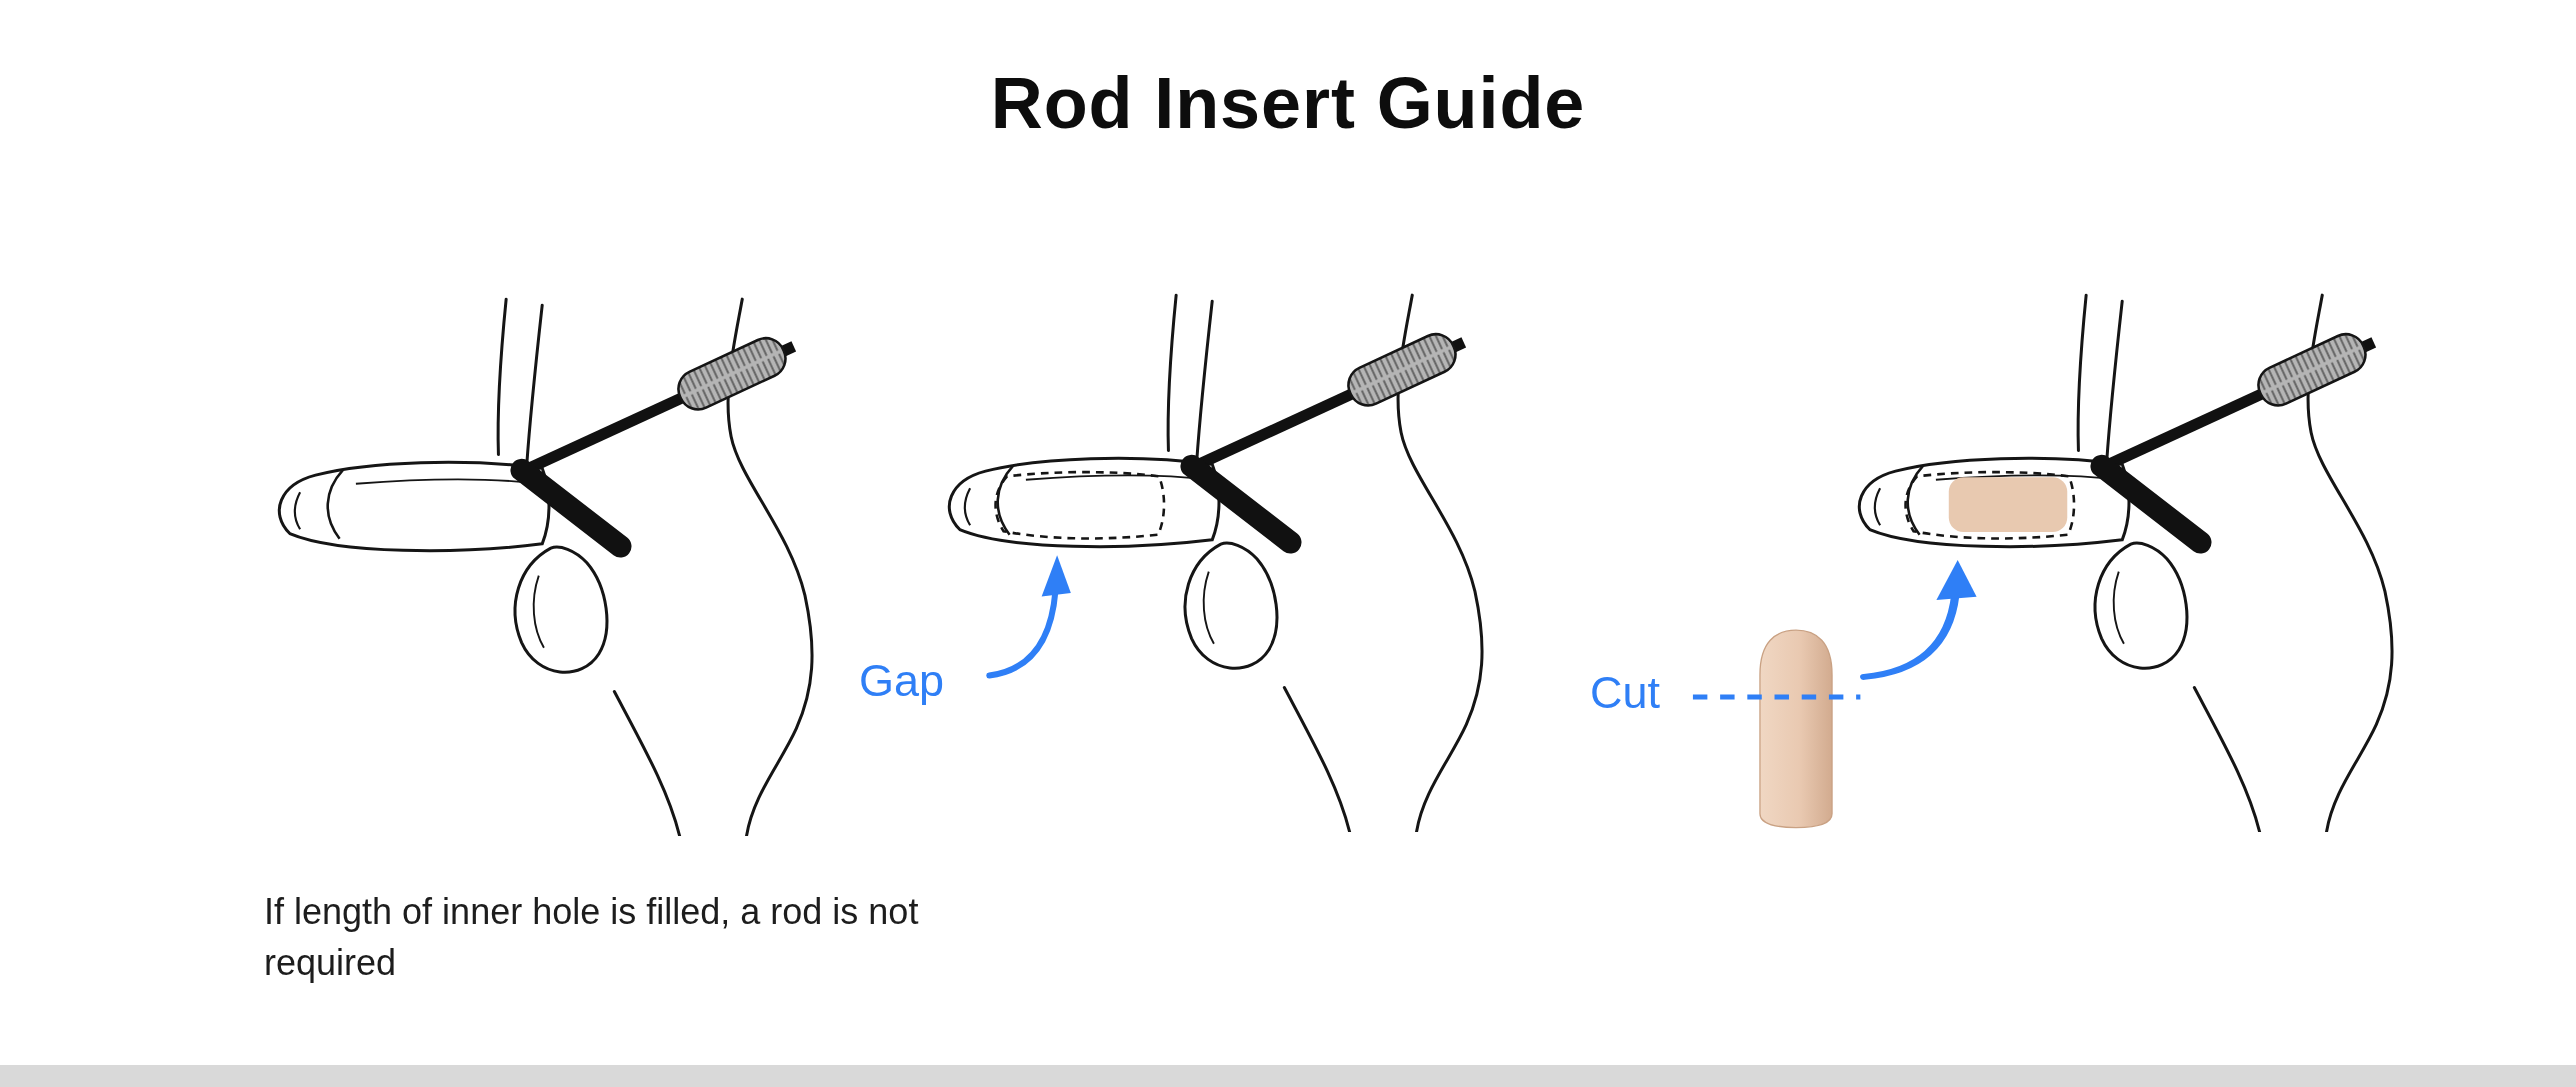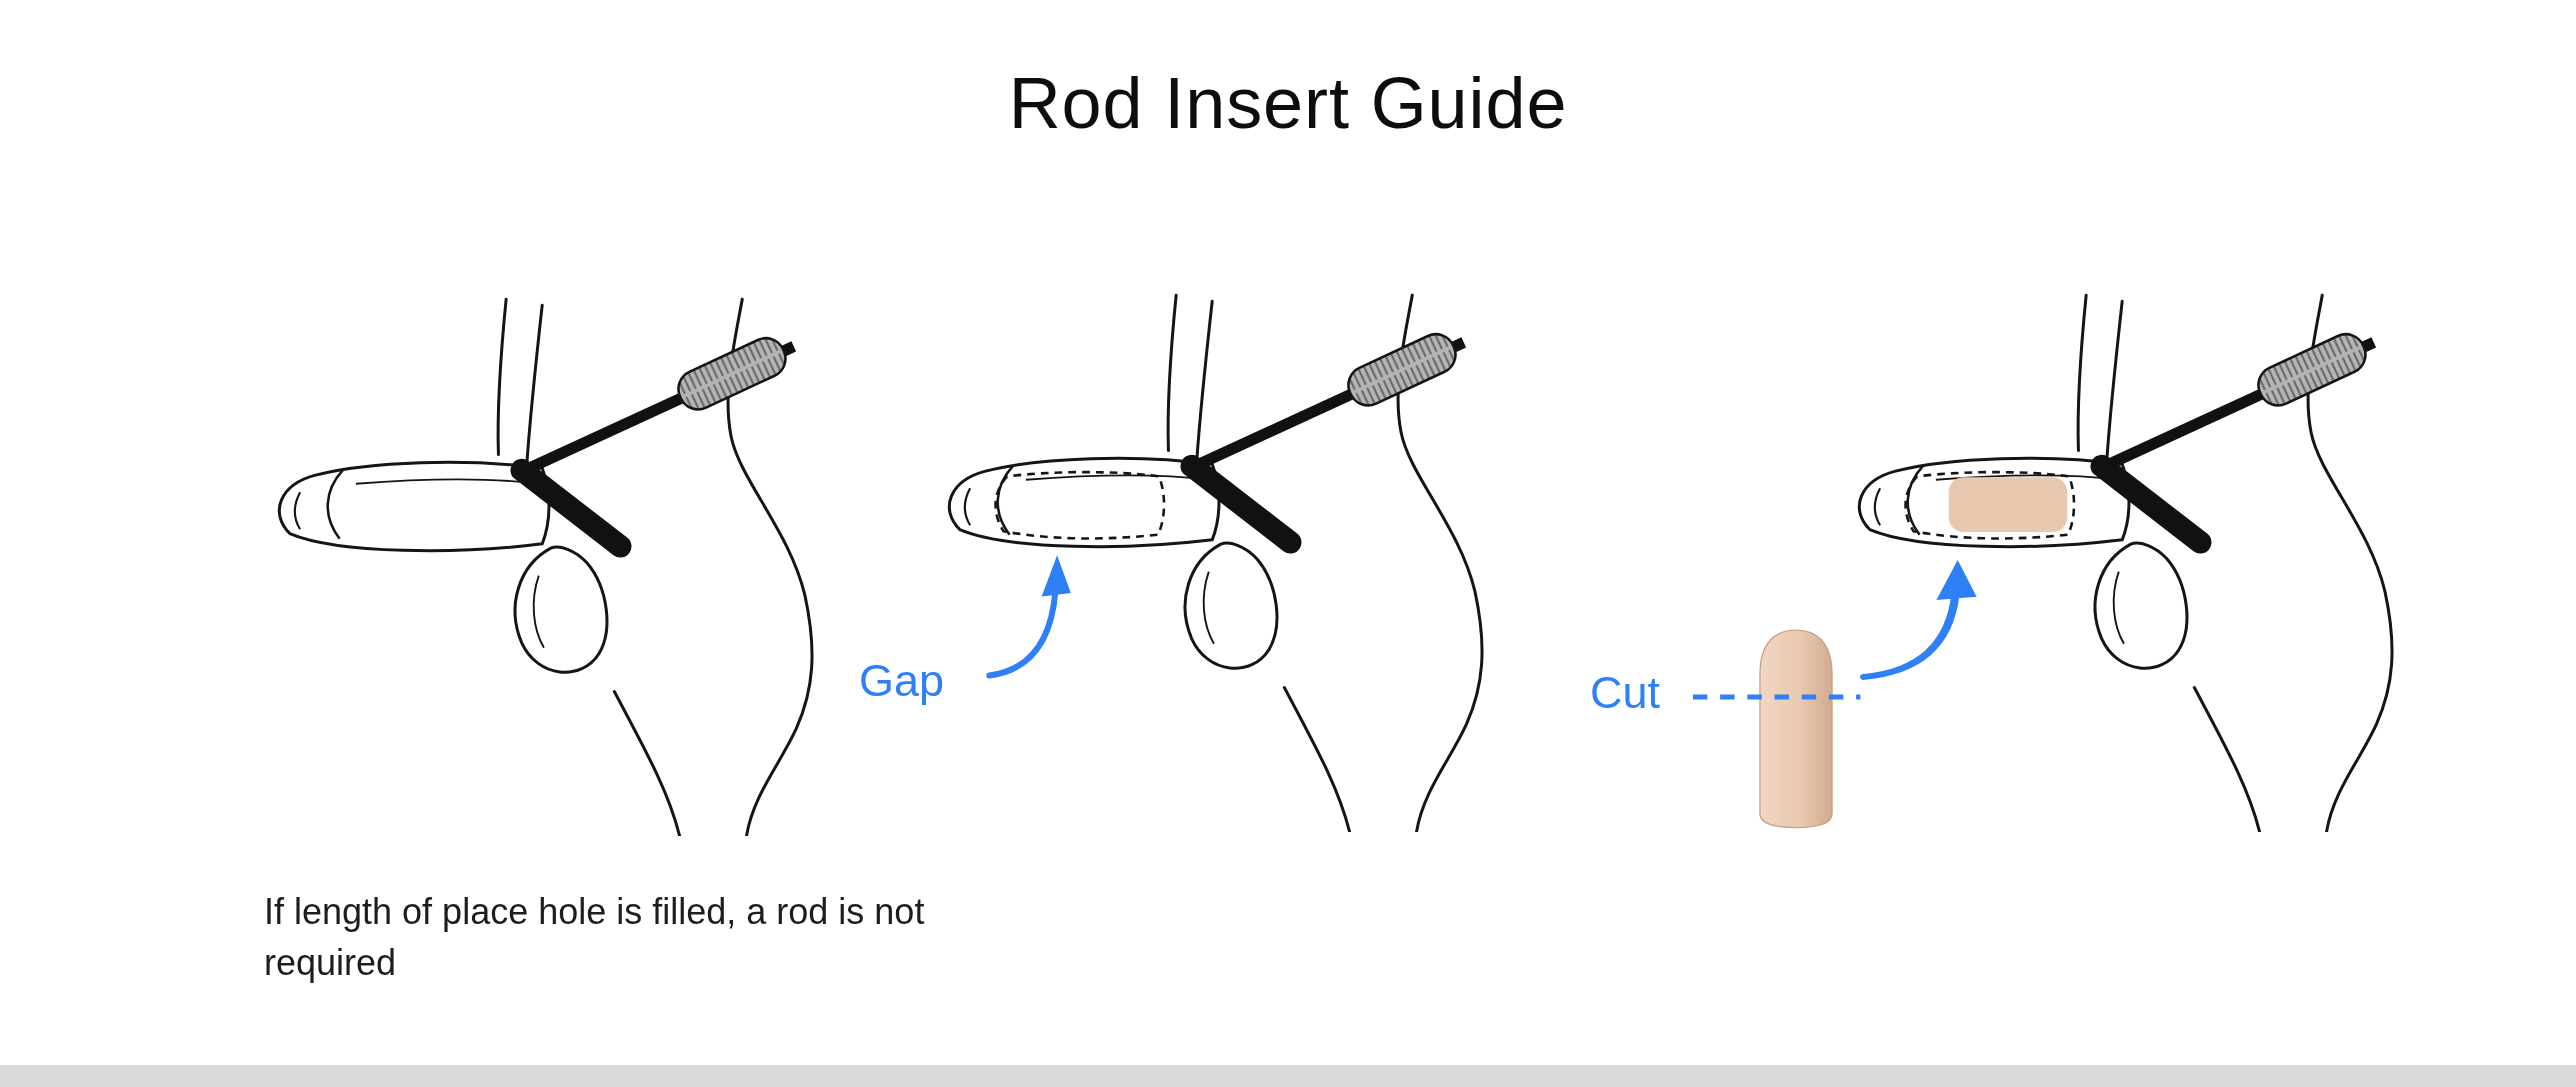--- a/index.html
+++ b/index.html
@@ -13,21 +13,21 @@
     color:#141414;
   }
   .title{
     position:absolute;
     top:62px;
     left:0;
     width:100%;
     margin:0;
     text-align:center;
     font-size:72px;
-    font-weight:normal;
+    font-weight:bold;
     letter-spacing:0.9px;
     color:#0d0d0d;
   }
   .abs{position:absolute;}
   .caption{
     position:absolute;
     margin:0;
     font-size:36px;
     line-height:1.43;
     color:#1d1d1d;
@@ -123,17 +123,17 @@
   <svg class="abs" style="left:1753px;top:625px" width="86" height="206" viewBox="0 0 100 240">
     <path d="M8,58 C8,20 26,6 50,6 C74,6 92,20 92,58 L92,220 C92,231 75,236 50,236 C25,236 8,231 8,220 Z" fill="url(#rodGrad)" stroke="#c9a183" stroke-width="1.5"></path>
   </svg>
   <svg class="abs" style="left:1685px;top:680px" width="185" height="34" viewBox="0 0 215 40">
     <line x1="8" y1="20" x2="205" y2="20" stroke="#2F7FF6" stroke-width="6" stroke-dasharray="17 15"></line>
   </svg>
   <svg class="abs" style="left:1850px;top:550px" width="142" height="142" viewBox="0 0 120 170" preserveAspectRatio="none">
     <use href="#fig-arrow"></use>
   </svg>
 
-  <p class="caption" style="left:264px;top:886px;width:687px">If length of place hole is filled, a rod is not required</p>
+  <p class="caption" style="left:264px;top:886px;width:687px">If length of inner hole is filled, a rod is not required</p>
 
   <div class="footer-bar"></div>
 </div>
 
 
 </body></html>

